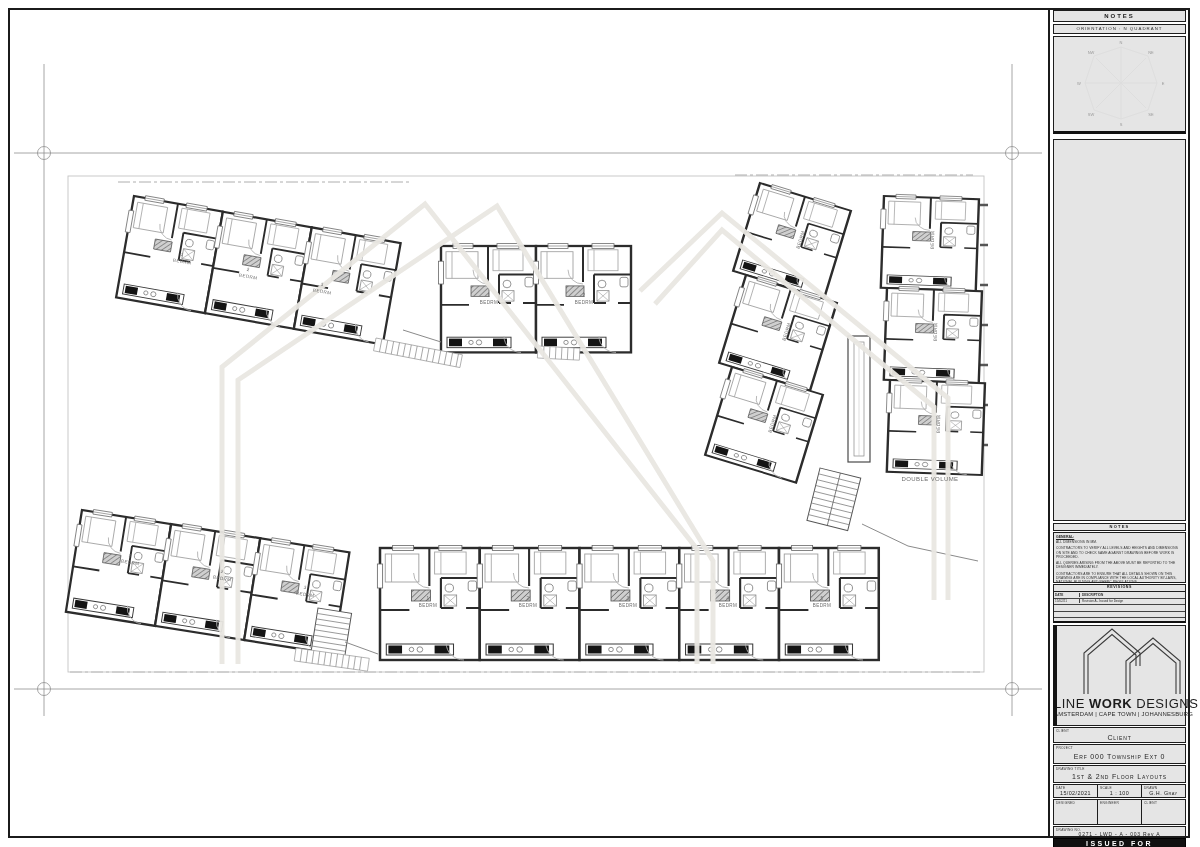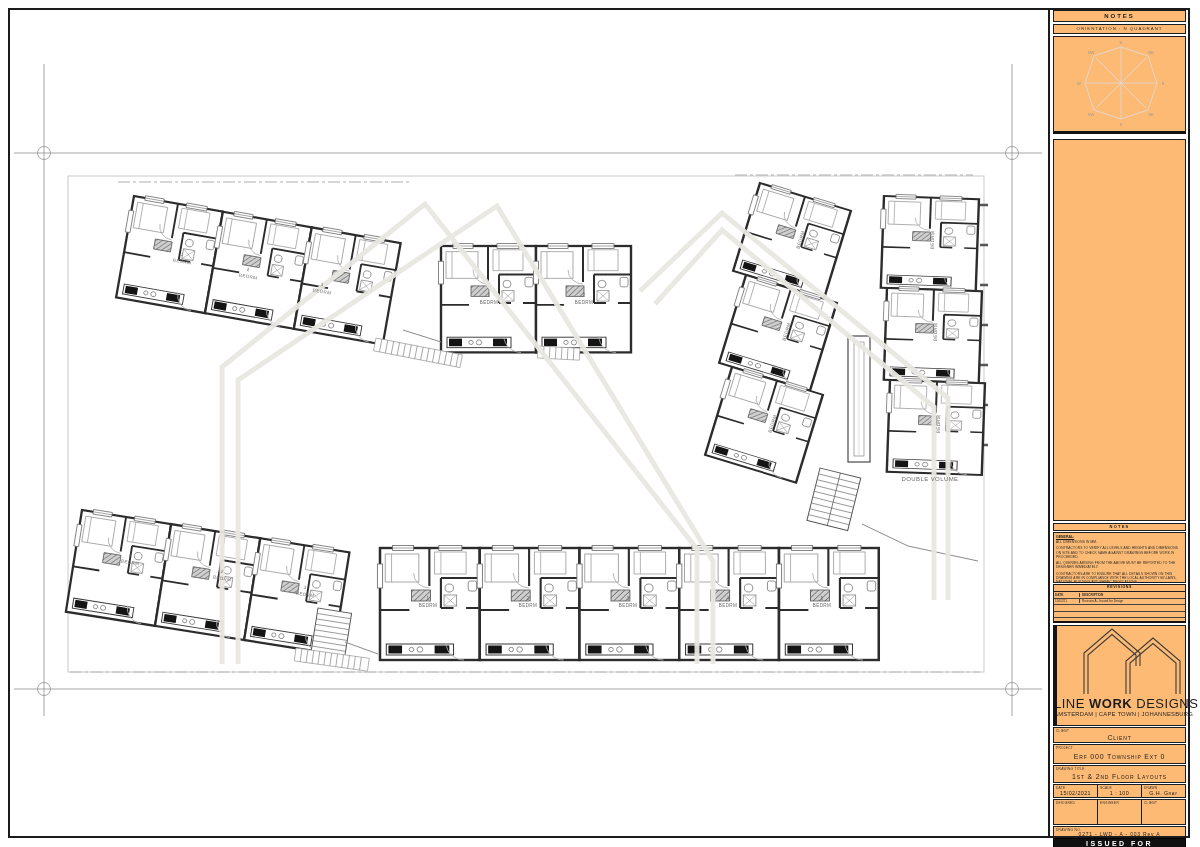--- a/index.html
+++ b/index.html
@@ -2,21 +2,21 @@
 <html><head>
 <meta charset="utf-8">
 <style>
   html,body{margin:0;padding:0;background:#fff;}
   body{width:1200px;height:847px;overflow:hidden;font-family:"Liberation Sans",sans-serif;}
   .sheet{position:absolute;left:0;top:0;width:1200px;height:847px;background:#fff;}
   .border{position:absolute;left:8px;top:8px;width:1182px;height:830px;border:2.5px solid #1b1b1b;box-sizing:border-box;}
   .plan-svg{position:absolute;left:0;top:0;}
   
   .tb{position:absolute;left:1048px;top:8px;width:142px;height:830px;border-left:2px solid #1b1b1b;box-sizing:border-box;}
-  .tbx{position:absolute;left:3px;right:4px;border:1.2px solid #1d1d1d;box-sizing:border-box;background:#fdba74;}
+  .tbx{position:absolute;left:3px;right:4px;border:1.2px solid #1d1d1d;box-sizing:border-box;background:#e5e5e5;}
   .barlabel{width:100%;text-align:center;font-weight:bold;color:#222;}
   .tinylabel{position:absolute;left:2px;top:1px;font-size:3.2px;color:#333;letter-spacing:.3px;}
   .fieldval{width:100%;text-align:center;font-variant:small-caps;color:#1e1e1e;letter-spacing:.8px;}
   .cellrow{display:flex;height:100%;}
   .cell{flex:1;position:relative;border-right:1.2px solid #1d1d1d;}
   .cell:last-child{border-right:none;}
   .cellval{position:absolute;left:0;right:0;bottom:1px;text-align:center;font-size:5.4px;font-variant:small-caps;letter-spacing:.4px;color:#1e1e1e;}
   .noteitem{font-size:3.3px;line-height:1.3;color:#2e2e2e;margin:0 0 2px 0;letter-spacing:.1px;}
   .revhead{height:6px;border-bottom:1px solid #1d1d1d;text-align:center;font-size:3.6px;font-weight:bold;letter-spacing:.6px;color:#222;}
   .revrow{display:flex;font-size:3.1px;color:#2e2e2e;border-bottom:.8px solid #444;height:5.6px;align-items:center;}

